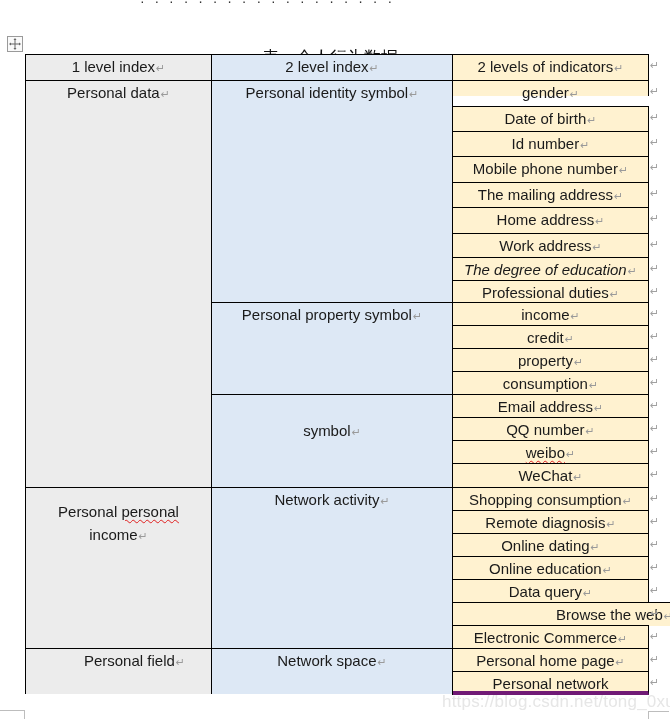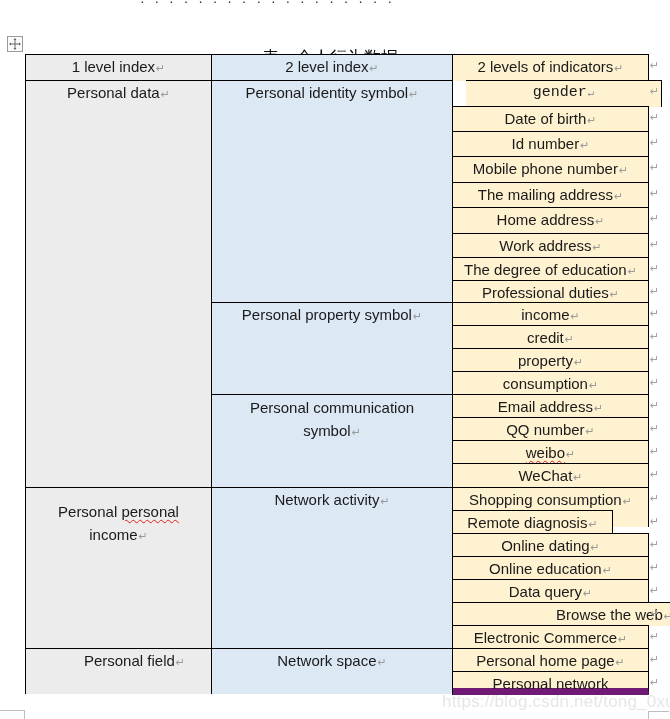--- a/index.html
+++ b/index.html
@@ -31,21 +31,21 @@
     font-size:15px; text-align:center; line-height:22px;
     padding-top:1px;
     white-space:nowrap;
   }
   .c1 { background:#ececec; }
   .c2 { background:#dde8f5; }
   .c3 { background:#fff2d0; }
   .bl { border-left:1px solid #000; }
   .br { border-right:1px solid #000; }
   .bt { border-top:1px solid #000; }
-  .bb { border-bottom:7px solid #701a75; }
+  .bb { border-bottom:4px solid #701a75; }
   .wrap { white-space:normal; line-height:23px; padding:12px 8px 0 8px; }
   .squiggle {
     text-decoration:underline wavy #e02020;
     text-decoration-thickness:1px;
     text-underline-offset:2px;
   }
   .rowmark {
     position:absolute; left:650px; color:#a0a0a0; font-size:11px;
   }
   .watermark {
@@ -82,43 +82,43 @@
   <div class="cell c1 bl bt br" style="left:0;top:0;width:187px;height:27px;"><span>1 level index</span><span class="pm">↵</span></div>
   <div class="cell c2 bt br" style="left:187px;top:0;width:241px;height:27px;"><span>2 level index</span><span class="pm">↵</span></div>
   <div class="cell c3 bt br" style="left:428px;top:0;width:196px;height:27px;"><span>2 levels of indicators</span><span class="pm">↵</span></div>
 
   <div class="cell c1 bl bt br" style="left:0;top:26px;width:187px;height:408px;"><span>Personal data</span><span class="pm">↵</span></div>
   <div class="cell c1 bl bt br wrap" style="left:0;top:433px;width:187px;height:162px;"><span>Personal </span><span class="squiggle">personal</span><br><span>income</span><span class="pm">↵</span></div>
   <div class="cell c1 bl bt br" style="left:0;top:594px;width:187px;height:46px;padding-left:32px;"><span>Personal field</span><span class="pm">↵</span></div>
 
   <div class="cell c2 bt br" style="left:187px;top:26px;width:241px;height:223px;"><span>Personal identity symbol</span><span class="pm">↵</span></div>
   <div class="cell c2 bt br" style="left:187px;top:248px;width:241px;height:93px;"><span>Personal property symbol</span><span class="pm">↵</span></div>
-  <div class="cell c2 bt br" style="left:187px;top:340px;width:241px;height:94px;line-height:23px;"><span>Personal communication</span><br><span>symbol</span><span class="pm">↵</span></div>
+  <div class="cell c2 bt br" style="left:187px;top:340px;width:241px;height:94px;line-height:23px;"><br><span>symbol</span><span class="pm">↵</span></div>
   <div class="cell c2 bt br" style="left:187px;top:433px;width:241px;height:162px;"><span>Network activity</span><span class="pm">↵</span></div>
   <div class="cell c2 bt br" style="left:187px;top:594px;width:241px;height:46px;"><span>Network space</span><span class="pm">↵</span></div>
 
-  <div class="cell c3 bt br" style="left:441px;top:26px;width:196px;height:27px;font-family:Liberation Mono, monospace;"><span>gender</span><span class="pm">↵</span></div>
+  <div class="cell c3 bt br" style="left:428px;top:26px;width:196px;height:16px;"><span>gender</span><span class="pm">↵</span></div>
   <div class="cell c3 bt br" style="left:428px;top:52px;width:196px;height:26px;"><span>Date of birth</span><span class="pm">↵</span></div>
   <div class="cell c3 bt br" style="left:428px;top:77px;width:196px;height:26px;"><span>Id number</span><span class="pm">↵</span></div>
   <div class="cell c3 bt br" style="left:428px;top:102px;width:196px;height:27px;"><span>Mobile phone number</span><span class="pm">↵</span></div>
   <div class="cell c3 bt br" style="left:428px;top:128px;width:196px;height:26px;"><span>The mailing address</span><span class="pm">↵</span></div>
   <div class="cell c3 bt br" style="left:428px;top:153px;width:196px;height:27px;"><span>Home address</span><span class="pm">↵</span></div>
   <div class="cell c3 bt br" style="left:428px;top:179px;width:196px;height:25px;"><span>Work address</span><span class="pm">↵</span></div>
-  <div class="cell c3 bt br" style="left:428px;top:203px;width:196px;height:24px;"><span>The degree of education</span><span class="pm">↵</span></div>
+  <div class="cell c3 bt br" style="left:428px;top:203px;width:196px;height:24px;font-style:italic;"><span>The degree of education</span><span class="pm">↵</span></div>
   <div class="cell c3 bt br" style="left:428px;top:226px;width:196px;height:23px;"><span>Professional duties</span><span class="pm">↵</span></div>
   <div class="cell c3 bt br" style="left:428px;top:248px;width:196px;height:24px;"><span>income</span><span class="pm">↵</span></div>
   <div class="cell c3 bt br" style="left:428px;top:271px;width:196px;height:24px;"><span>credit</span><span class="pm">↵</span></div>
   <div class="cell c3 bt br" style="left:428px;top:294px;width:196px;height:24px;"><span>property</span><span class="pm">↵</span></div>
   <div class="cell c3 bt br" style="left:428px;top:317px;width:196px;height:24px;"><span>consumption</span><span class="pm">↵</span></div>
   <div class="cell c3 bt br" style="left:428px;top:340px;width:196px;height:24px;"><span>Email address</span><span class="pm">↵</span></div>
   <div class="cell c3 bt br" style="left:428px;top:363px;width:196px;height:24px;"><span>QQ number</span><span class="pm">↵</span></div>
   <div class="cell c3 bt br" style="left:428px;top:386px;width:196px;height:24px;"><span class="squiggle">weibo</span><span class="pm">↵</span></div>
   <div class="cell c3 bt br" style="left:428px;top:409px;width:196px;height:25px;"><span>WeChat</span><span class="pm">↵</span></div>
   <div class="cell c3 bt br" style="left:428px;top:433px;width:196px;height:40px;"><span>Shopping consumption</span><span class="pm">↵</span></div>
-  <div class="cell c3 bt br" style="left:428px;top:456px;width:160px;height:24px;"><span>Remote diagnosis</span><span class="pm">↵</span></div>
+  <div class="cell c3 bt br" style="left:428px;top:456px;width:196px;height:24px;"><span>Remote diagnosis</span><span class="pm">↵</span></div>
   <div class="cell c3 bt br" style="left:428px;top:479px;width:196px;height:24px;"><span>Online dating</span><span class="pm">↵</span></div>
   <div class="cell c3 bt br" style="left:428px;top:502px;width:196px;height:24px;"><span>Online education</span><span class="pm">↵</span></div>
   <div class="cell c3 bt br" style="left:428px;top:525px;width:196px;height:24px;"><span>Data query</span><span class="pm">↵</span></div>
   <div class="cell c3 bt br" style="left:428px;top:548px;width:221px;height:24px;text-align:right;"><span>Browse the web</span><span class="pm">↵</span></div>
   <div class="cell c3 bt br" style="left:428px;top:571px;width:196px;height:24px;"><span>Electronic Commerce</span><span class="pm">↵</span></div>
   <div class="cell c3 bt br" style="left:428px;top:594px;width:196px;height:24px;"><span>Personal home page</span><span class="pm">↵</span></div>
   <div class="cell c3 bt br bb" style="left:428px;top:617px;width:196px;height:24px;"><span>Personal network</span></div>
 
   <div style="position:absolute;left:427px;top:0;width:1px;height:641px;background:#000;"></div>
 </div>

